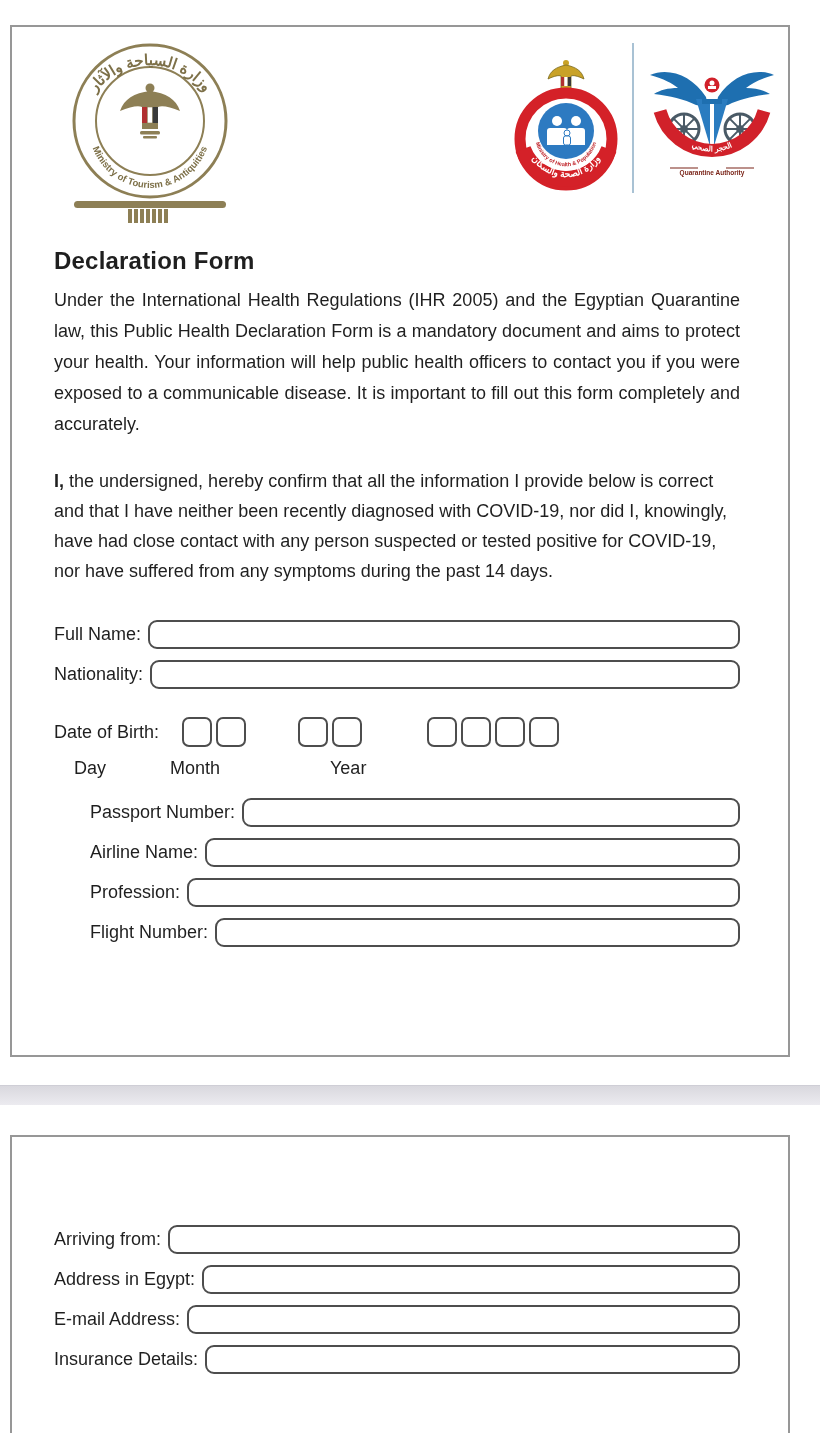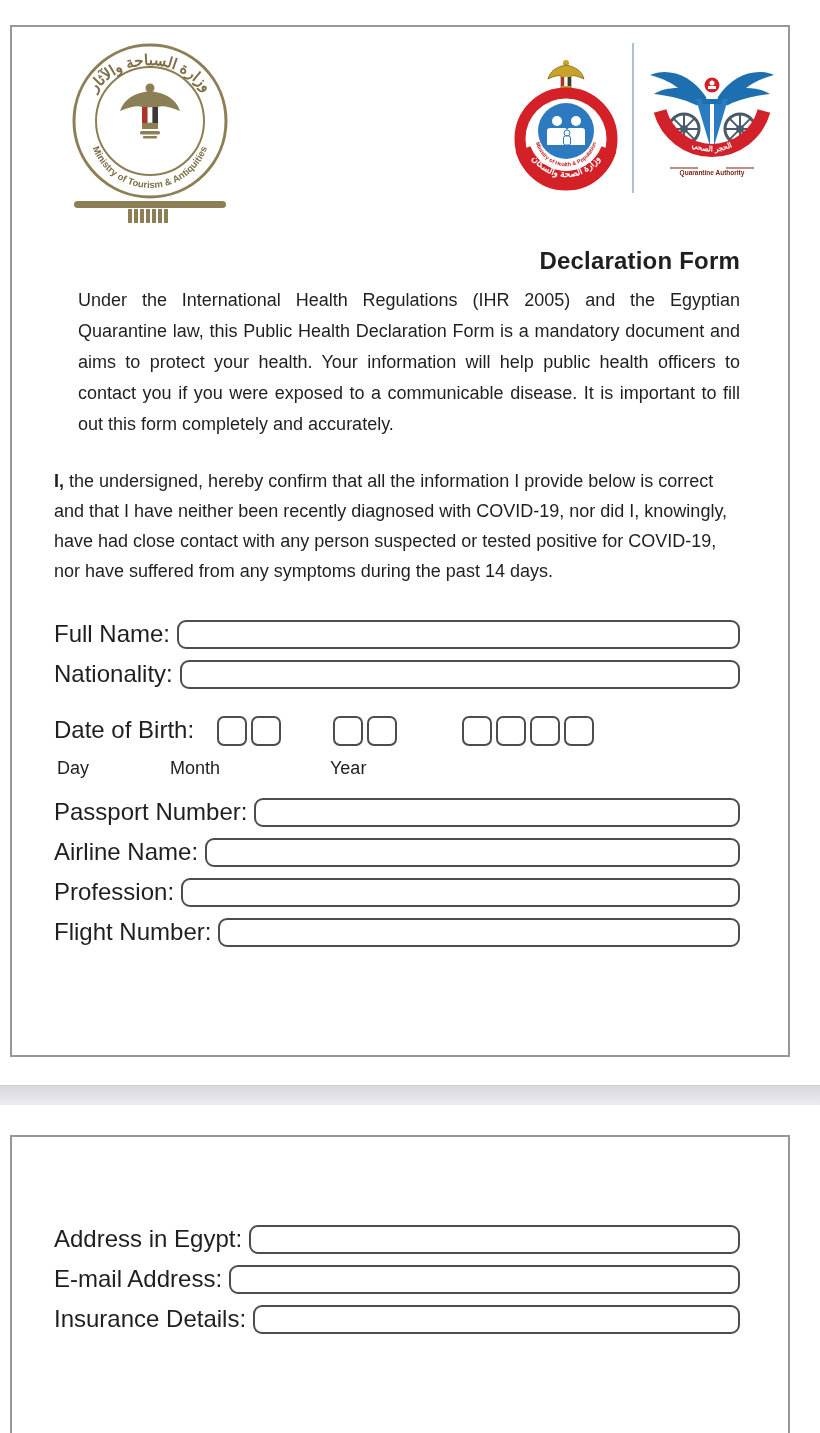--- a/index.html
+++ b/index.html
@@ -22,53 +22,53 @@
     height: 20px; width: 820px;
     background: linear-gradient(#d9d8de, #ecebf0);
     border-top: 1px solid #cfced6;
   }
 
   .header { display: flex; justify-content: space-between; margin-top: 14px; height: 198px; }
   .right-logos { display: flex; align-items: flex-start; margin-right: -38px; }
   .logo-divider { width: 2px; height: 150px; background: #a9c2d4; margin: 2px 12px 0 10px; }
 
   .form-title {
-    text-align: right; font-size: 24px; font-weight: bold;
+    text-align: left; font-size: 24px; font-weight: bold;
     margin-top: 8px; height: 30px; letter-spacing: 0.2px;
   }
   .para { font-size: 18px; }
-  .intro-para { margin-top: 8px; line-height: 31px; text-align: justify; margin-left: 24px; }
+  .intro-para { margin-top: 8px; line-height: 31px; text-align: justify; }
   .decl-para { margin-top: 26px; line-height: 30px; }
 
   .fields-top { margin-top: 32px; }
   .field-row { display: flex; align-items: center; height: 32px; margin-bottom: 8px; }
-  .field-label { font-size: 24px; white-space: nowrap; padding-right: 7px; }
+  .field-label { font-size: 18px; white-space: nowrap; padding-right: 7px; }
   .field-input {
     flex: 1; height: 29px; min-width: 0;
     border: 2px solid #4d4d4d; border-radius: 9px;
     background: #fff; font-size: 16px; padding: 0 8px;
     font-family: "Liberation Sans", sans-serif;
     outline: none;
   }
-  .dob-row { display: flex; align-items: flex-start; margin-top: 26px; height: 32px; }
+  .dob-row { display: flex; align-items: center; margin-top: 26px; height: 32px; }
   .dob-group { display: flex; margin-left: 16px; }
   .dob-group.month { margin-left: 52px; }
   .dob-group.year { margin-left: 65px; }
   .dob-box {
     width: 30px; height: 30px; border: 2px solid #4d4d4d; border-radius: 7px;
     margin-right: 4px; text-align: center; font-size: 16px; background: #fff;
     font-family: "Liberation Sans", sans-serif; outline: none;
   }
   .dob-box:last-child { margin-right: 0; }
   .dob-sublabels { position: relative; height: 24px; margin-top: 10px; font-size: 18px; }
   .dob-sublabels .sub { position: absolute; top: 0; }
-  .sub-day { left: 3px; }
+  .sub-day { left: 20px; }
   .sub-month { left: 116px; }
   .sub-year { left: 276px; }
-  .fields-lower { margin-top: 14px; }
+  .fields-lower { margin-top: 14px; margin-left: 36px; }
 
   svg text { font-family: "Liberation Sans", sans-serif; }
 </style>
 </head>
 <body>
 
 <div class="page page-1">
 
   <div class="header">
 
@@ -240,20 +240,24 @@
       </div>
     </div>
   </div>
 </div>
 
 <div class="gap-after-page1"></div>
 <div class="separator-band"></div>
 
 <div class="page page-2">
   <div class="field-row">
+    <span class="field-label">Arriving from:</span>
+    <input class="field-input" type="text" value="" style="">
+  </div>
+  <div class="field-row">
     <span class="field-label">Address in Egypt:</span>
     <input class="field-input" type="text" value="" style="">
   </div>
   <div class="field-row">
     <span class="field-label">E-mail Address:</span>
     <input class="field-input" type="text" value="" style="">
   </div>
   <div class="field-row">
     <span class="field-label">Insurance Details:</span>
     <input class="field-input" type="text" value="" style="">

